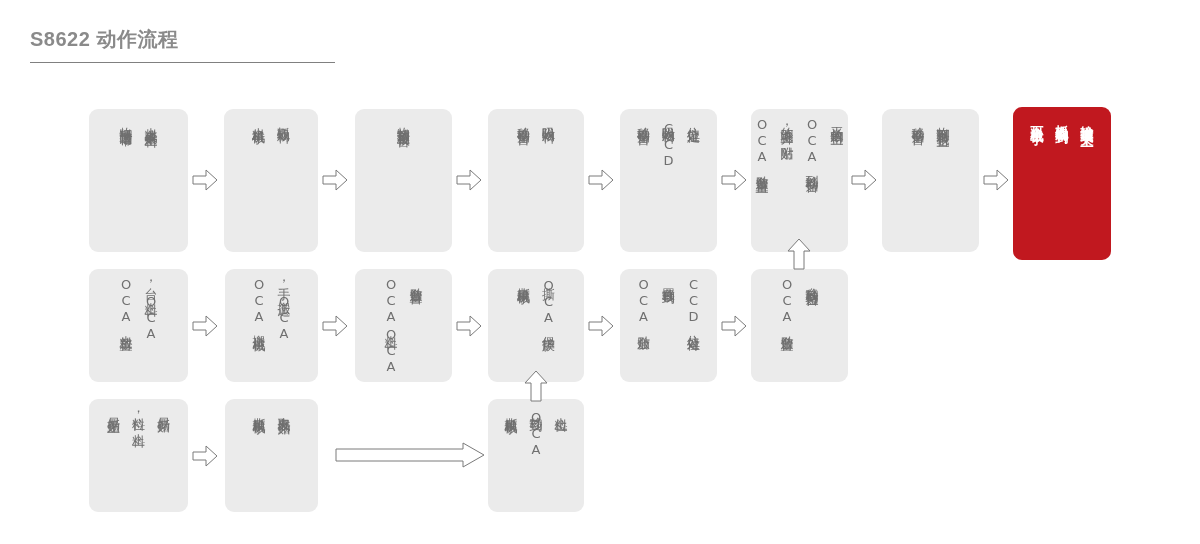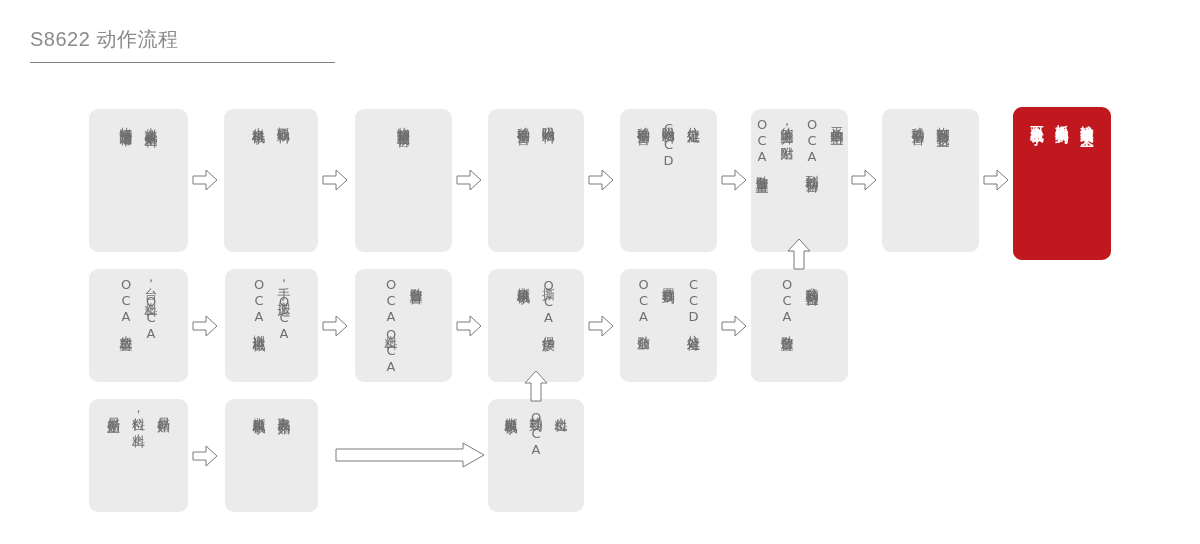--- a/index.html
+++ b/index.html
@@ -9,21 +9,21 @@
     font-family:"Liberation Sans","DejaVu Sans",sans-serif;
     overflow:hidden;
     position:relative;
   }
   #slide{position:absolute;left:0;top:0;width:1200px;height:544px;}
 
   
   .title-wrap{position:absolute;left:30px;top:26px;width:305px;}
   .title{
     font-size:20px;color:#8a8a8a;letter-spacing:.5px;
-    white-space:nowrap;line-height:26px;
+    white-space:nowrap;line-height:26px;font-weight:bold;
   }
   .title-rule{
     position:absolute;left:30px;top:62px;width:305px;height:1px;
     background:#808080;
   }
 
   
   .node{
     position:absolute;
     border-radius:9px;

